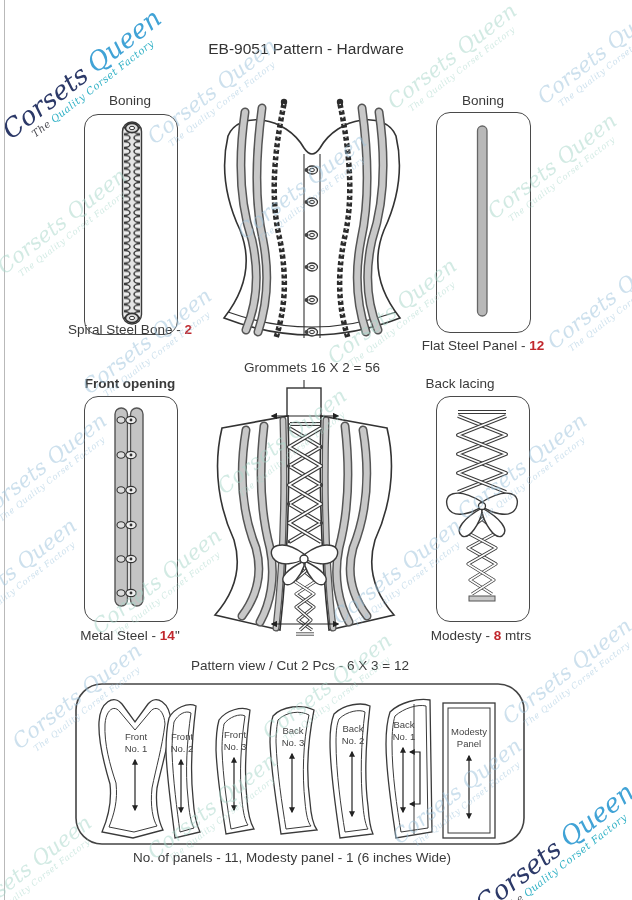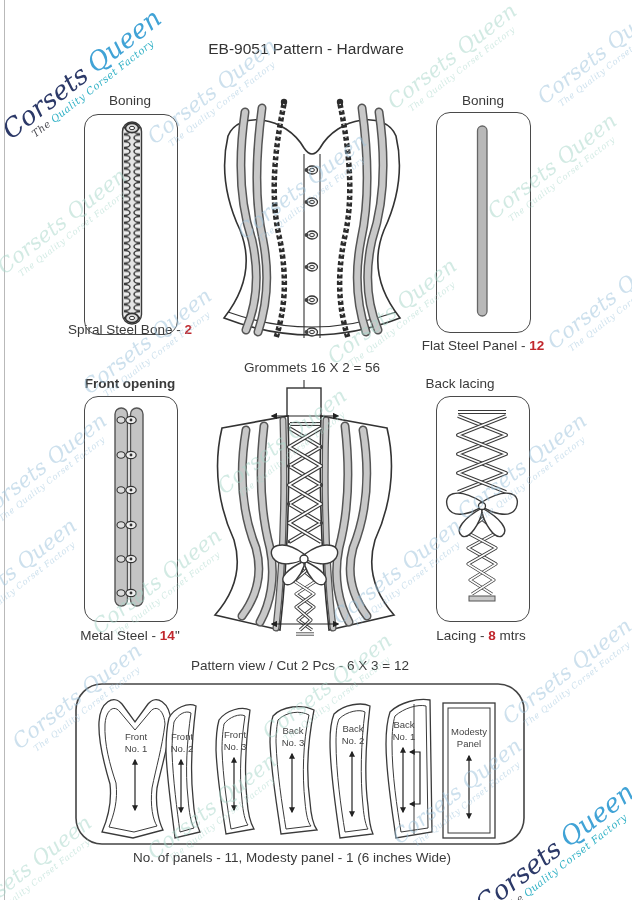--- a/index.html
+++ b/index.html
@@ -209,21 +209,21 @@
   <path class="laceD2" d="M50,120 L30,136 L60,152 L32,168 L58,184 L36,198"></path>
   <path class="laceW2" d="M50,120 L30,136 L60,152 L32,168 L58,184 L36,198"></path>
   <rect x="33" y="200" width="26" height="5" fill="#c9c9c9" stroke="#555" stroke-width="1"></rect>
   <path class="bow" d="M46,106 C20,90 6,98 12,112 C18,124 39,116 46,110 Z"></path>
   <path class="bow" d="M46,106 C72,90 86,98 80,112 C74,124 53,116 46,110 Z"></path>
   <path class="bow" d="M46,112 C28,122 18,134 26,140 C34,144 44,126 46,116 Z"></path>
   <path class="bow" d="M46,112 C64,122 74,134 66,140 C58,144 48,126 46,116 Z"></path>
   <circle cx="46" cy="110" r="3.5" fill="#fff" stroke="#333" stroke-width="1.3"></circle>
 </svg>
 <div class="lbl" style="left:481px;top:628px">
-  <span>Lacing  - </span><span class="red">8</span><span> mtrs</span>
+  <span>Modesty  - </span><span class="red">8</span><span> mtrs</span>
 </div>
 
 <div class="lbl" style="left:300px;top:658px">Pattern view / Cut 2 Pcs - 6 X 3 = 12</div>
 
 <svg class="abs" style="left:74px;top:682px" width="452" height="164" viewBox="0 0 452 164">
   <defs>
     <marker id="arP" viewBox="0 0 10 10" refX="8" refY="5" markerWidth="5" markerHeight="5" orient="auto-start-reverse">
       <path d="M0,0 L10,5 L0,10 z" fill="#222"></path>
     </marker>
   </defs>

